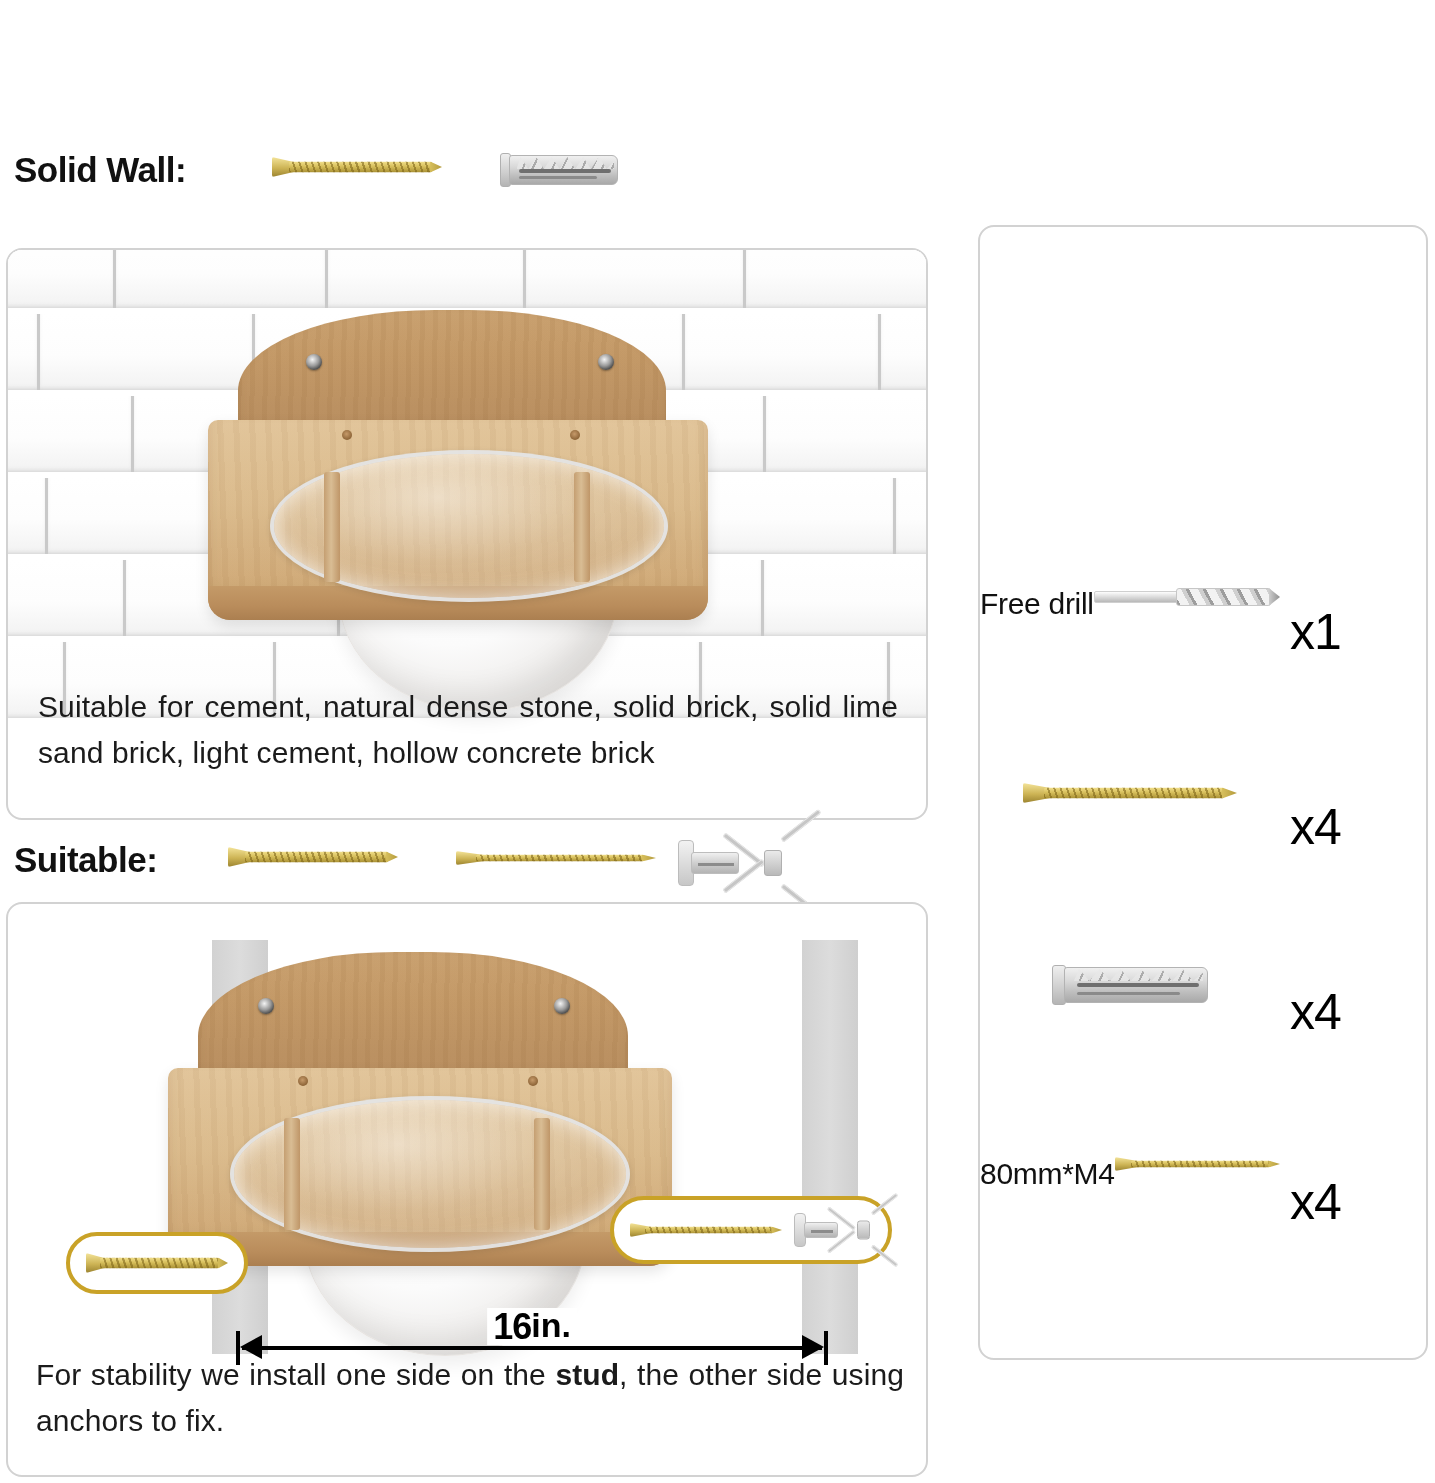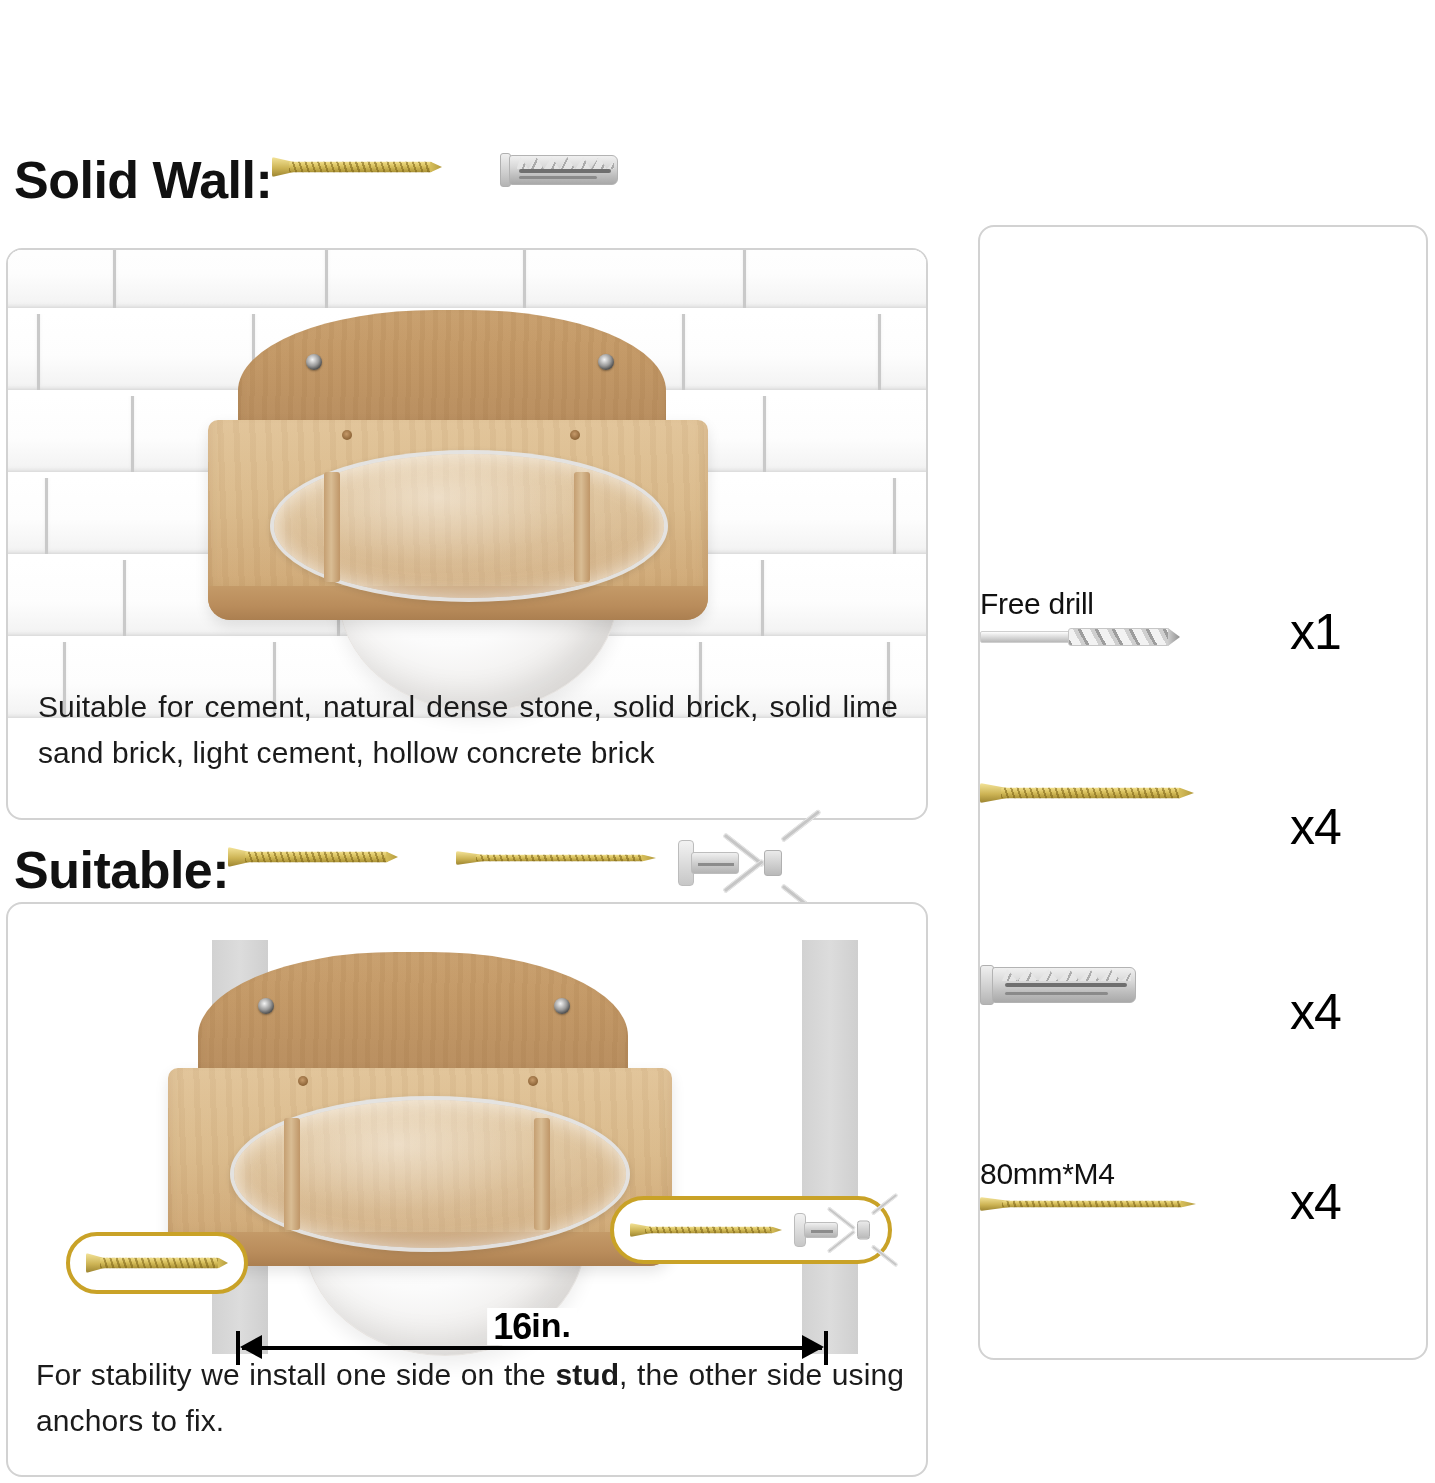--- a/index.html
+++ b/index.html
@@ -20,21 +20,21 @@
     font-weight: bold;
     letter-spacing: -1px;
     color: #F0A81E;
     line-height: 1.05;
     white-space: nowrap;
   }
 
   
   .sec-head {
     position: absolute;
-    font-size: 52px;
+    font-size: 35px;
     font-weight: bold;
     color: #111;
     letter-spacing: -0.5px;
     white-space: nowrap;
   }
   #solid-wall-head { left: 14px; top: 150px; }
   #drywall-head   { left: 14px; top: 840px; }
 
   .hw-head {
     position: absolute;
@@ -194,21 +194,21 @@
   #pill-right { left: 610px; top: 1196px; width: 282px; height: 68px; }
 
   
   .hw-row {
     position: absolute; left: 0; width: 450px;
     display: flex; align-items: center;
   }
   .hw-art {
     position: relative;
     width: 300px; height: 90px;
-    display: flex; flex-direction: column; 
+    display: flex; justify-content: center;
   }
   .hw-label {
     font-size: 30px; color: #111; margin-bottom: 6px; letter-spacing: -0.3px;
     white-space: nowrap;
   }
   .hw-qty {
     font-size: 50px; font-weight: normal; color: #000; letter-spacing: -1px;
     white-space: nowrap; margin-left: 10px;
   }
   #hw-1 { top: 360px; }

